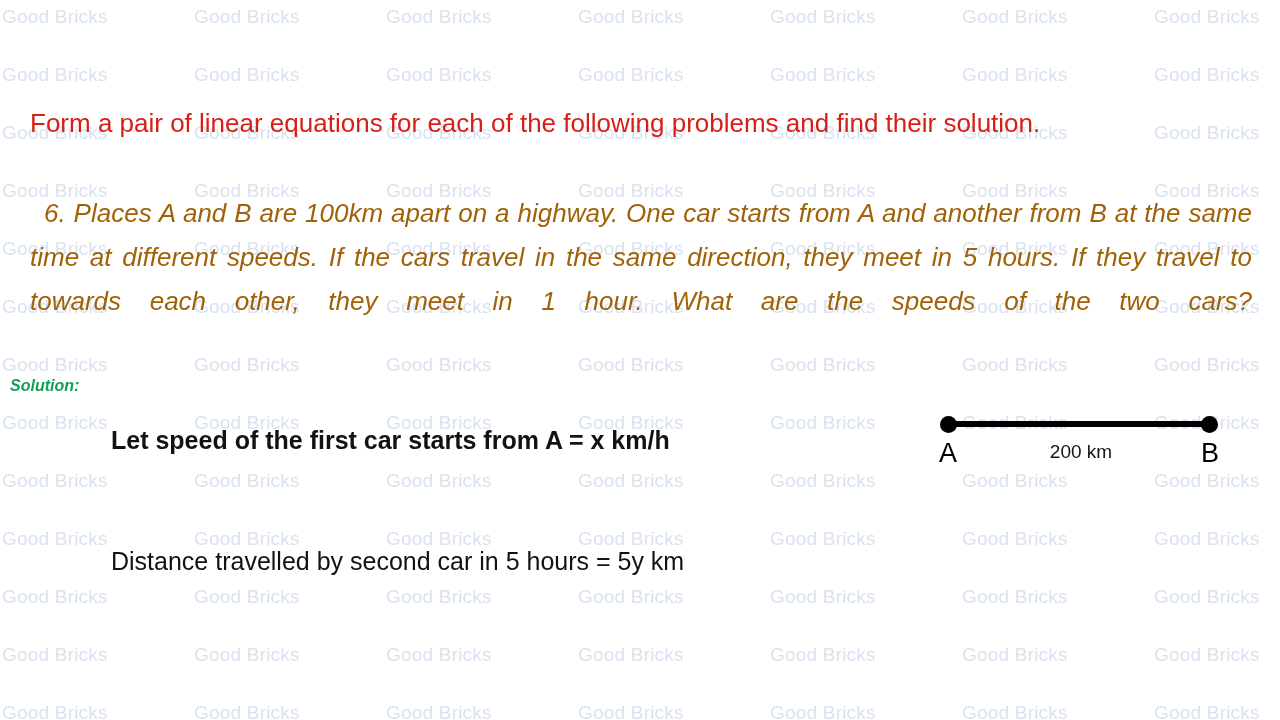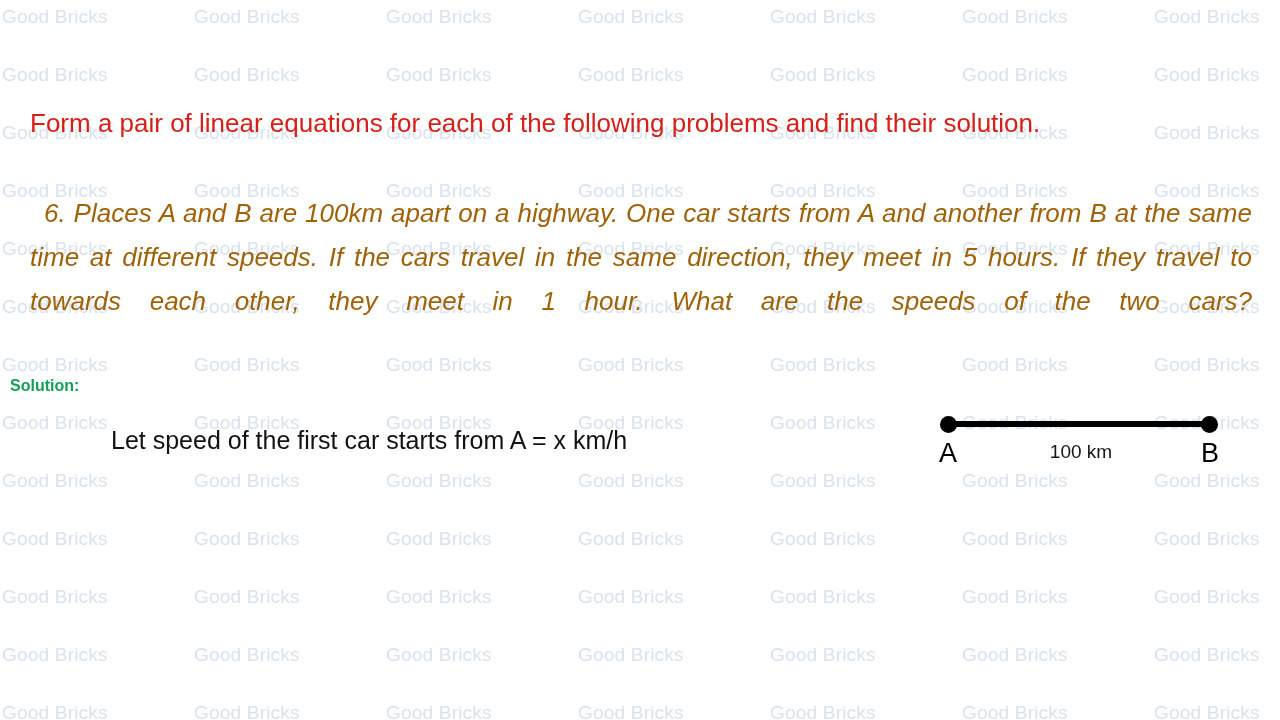--- a/index.html
+++ b/index.html
@@ -88,31 +88,32 @@
     display: inline-block;
     width: 100%;
   }
 
   .solution-label {
     position: absolute;
     left: 10px;
     top: 377px;
     font-size: 16px;
     font-weight: bold;
+    font-style: italic;
     color: #12a055;
   }
 
   .solution-block {
     position: absolute;
     left: 111px;
     font-size: 25px;
     color: #121212;
     line-height: 1.80;
   }
-  #solution-block-defs { top: 418px; }
+  #solution-block-defs { top: 418px; font-weight: bold; }
   #solution-block-distances { top: 539px; }
   .solution-line { white-space: nowrap; }
 
   
   #segment-diagram {
     position: absolute;
     left: 930px;
     top: 405px;
     width: 300px;
     height: 70px;
@@ -260,24 +261,25 @@
 
   <div class="question">6. Places A and B are 100km apart on a highway. One car starts from A and another from B at the same time at different speeds. If the cars travel in the same direction, they meet in 5 hours. If they travel to towards each other, they meet in 1 hour. What are the speeds of the two cars?</div>
 
   <div class="solution-label">Solution:</div>
 
   <div class="solution-block" id="solution-block-defs">
     <div class="solution-line">Let speed of the first car starts from A = x km/h</div>
   </div>
 
   <div class="solution-block" id="solution-block-distances">
+    <div class="solution-line">Distance travelled by second car in 5 hours = 5y km</div>
   </div>
 
   <div id="segment-diagram">
     <div class="diagram-line"></div>
     <div class="diagram-dot" id="diagram-dot-a"></div>
     <div class="diagram-dot" id="diagram-dot-b"></div>
     <div class="diagram-endpoint-label" id="diagram-label-a">A</div>
     <div class="diagram-endpoint-label" id="diagram-label-b">B</div>
-    <div class="diagram-distance-label">100 km</div>
+    <div class="diagram-distance-label">200 km</div>
   </div>
 
 </div>
 
 </body></html>

